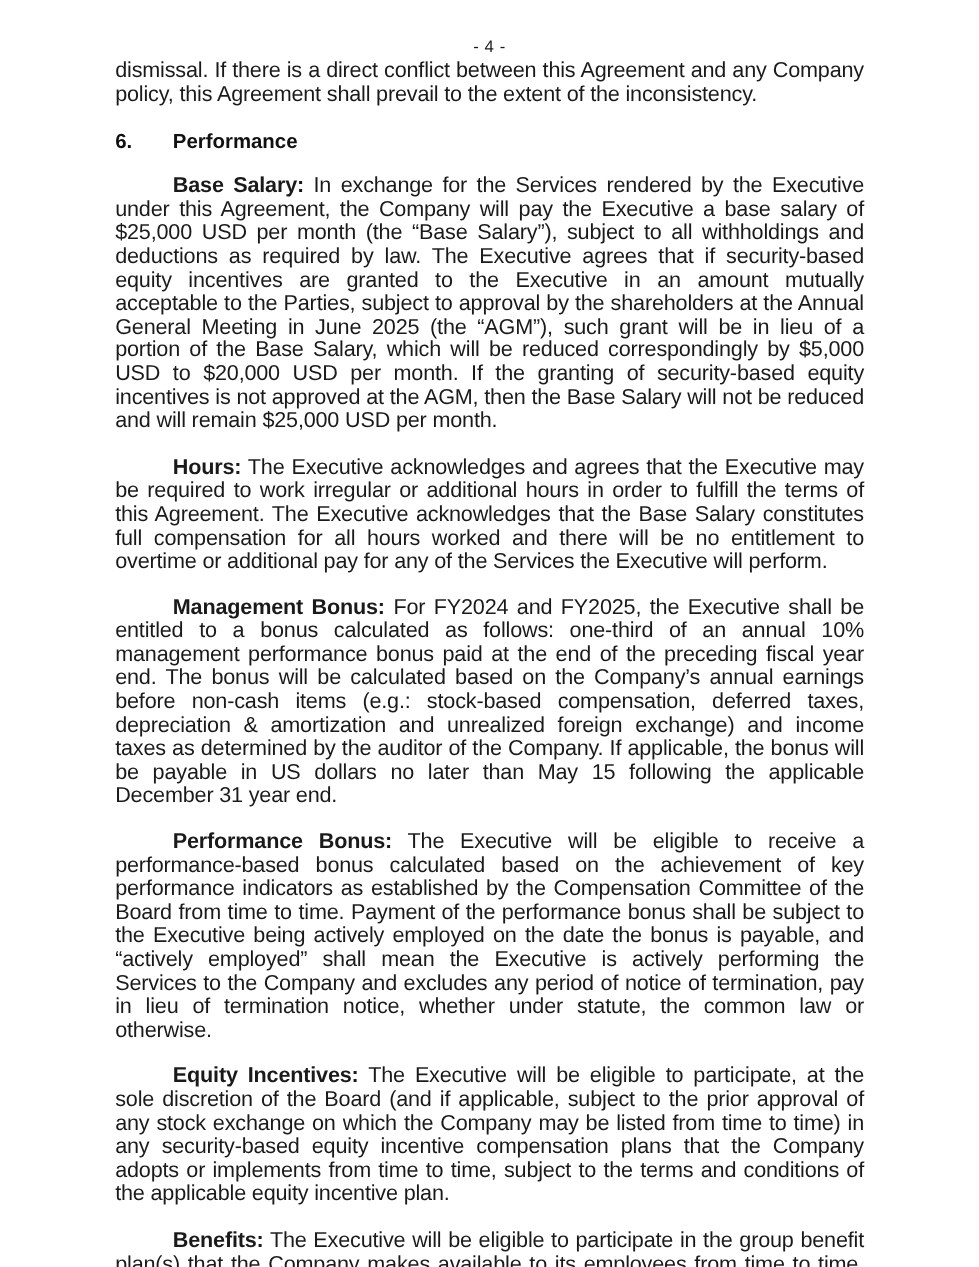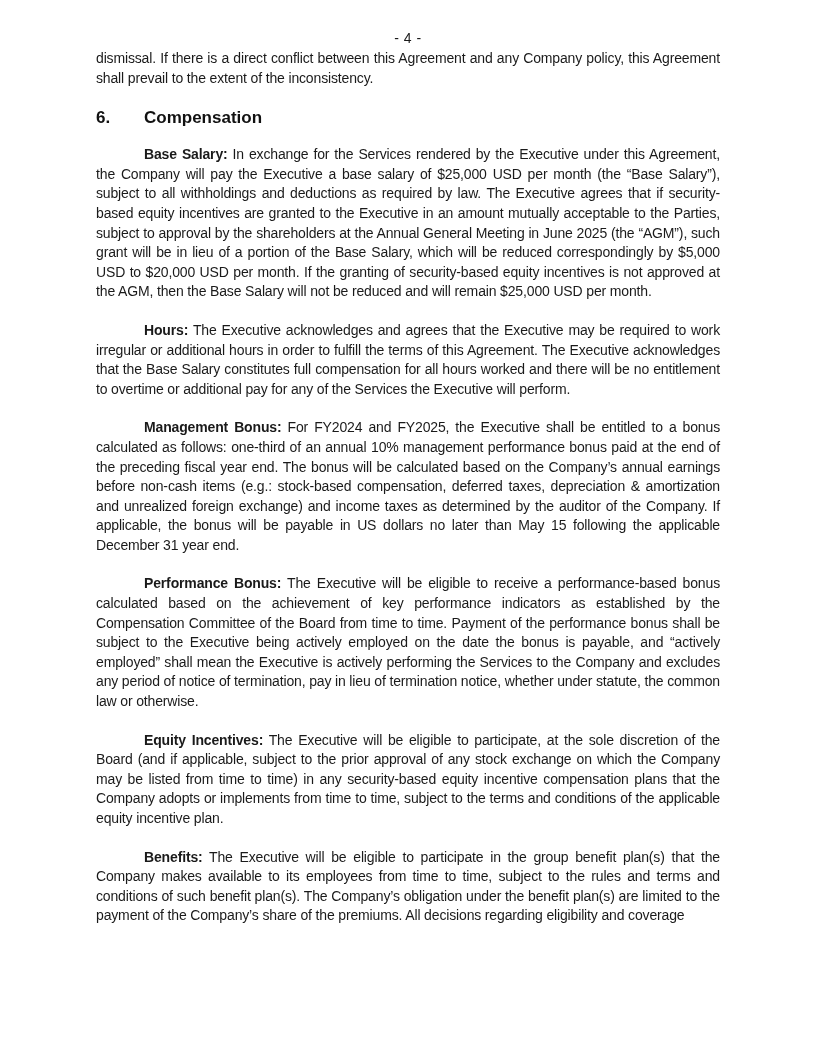--- a/index.html
+++ b/index.html
@@ -23,21 +23,21 @@
     }
     .page-number {
       text-align: center;
       font-size: 14px;
       line-height: 20px;
       margin: 0 0 1px 0;
       letter-spacing: 0.5px;
     }
     p {
       margin: 0;
-      font-size: 14px;
+      font-size: 18px;
       line-height: 19.6px;
       text-align: justify;
       letter-spacing: -0.15px;
     }
     .para {
       margin-bottom: 19px;
     }
     .heading {
       display: flex;
       font-size: 17px;
@@ -64,21 +64,21 @@
 <body>
 
 <div class="page">
 
   <div class="page-number">- 4 -</div>
 
   <p class="para">dismissal. If there is a direct conflict between this Agreement and any Company policy, this Agreement shall prevail to the extent of the inconsistency.</p>
 
   <div class="heading">
     <span class="num">6.</span>
-    <span class="title">Compensation</span>
+    <span class="title">Performance</span>
   </div>
 
   <p class="para"><span class="label">Base Salary:</span><span> In exchange for the Services rendered by the Executive under this Agreement, the Company will pay the Executive a base salary of $25,000 USD per month (the “</span><span class="inline-bold">Base Salary</span><span>”), subject to all withholdings and deductions as required by law. The Executive agrees that if security-based equity incentives are granted to the Executive in an amount mutually acceptable to the Parties, subject to approval by the shareholders at the Annual General Meeting in June 2025 (the “</span><span class="inline-bold">AGM</span><span>”), such grant will be in lieu of a portion of the Base Salary, which will be reduced correspondingly by $5,000 USD to $20,000 USD per month. If the granting of security-based equity incentives is not approved at the AGM, then the Base Salary will not be reduced and will remain $25,000 USD per month.</span></p>
 
   <p class="para"><span class="label">Hours:</span><span> The Executive acknowledges and agrees that the Executive may be required to work irregular or additional hours in order to fulfill the terms of this Agreement. The Executive acknowledges that the Base Salary constitutes full compensation for all hours worked and there will be no entitlement to overtime or additional pay for any of the Services the Executive will perform.</span></p>
 
   <p class="para"><span class="label">Management Bonus:</span><span> For FY2024 and FY2025, the Executive shall be entitled to a bonus calculated as follows: one-third of an annual 10% management performance bonus paid at the end of the preceding fiscal year end. The bonus will be calculated based on the Company’s annual earnings before non-cash items (e.g.: stock-based compensation, deferred taxes, depreciation &amp; amortization and unrealized foreign exchange) and income taxes as determined by the auditor of the Company. If applicable, the bonus will be payable in US dollars no later than May 15 following the applicable December 31 year end.</span></p>
 
   <p class="para"><span class="label">Performance Bonus:</span><span> The Executive will be eligible to receive a performance-based bonus calculated based on the achievement of key performance indicators as established by the Compensation Committee of the Board from time to time. Payment of the performance bonus shall be subject to the Executive being actively employed on the date the bonus is payable, and “actively employed” shall mean the Executive is actively performing the Services to the Company and excludes any period of notice of termination, pay in lieu of termination notice, whether under statute, the common law or otherwise.</span></p>
 

